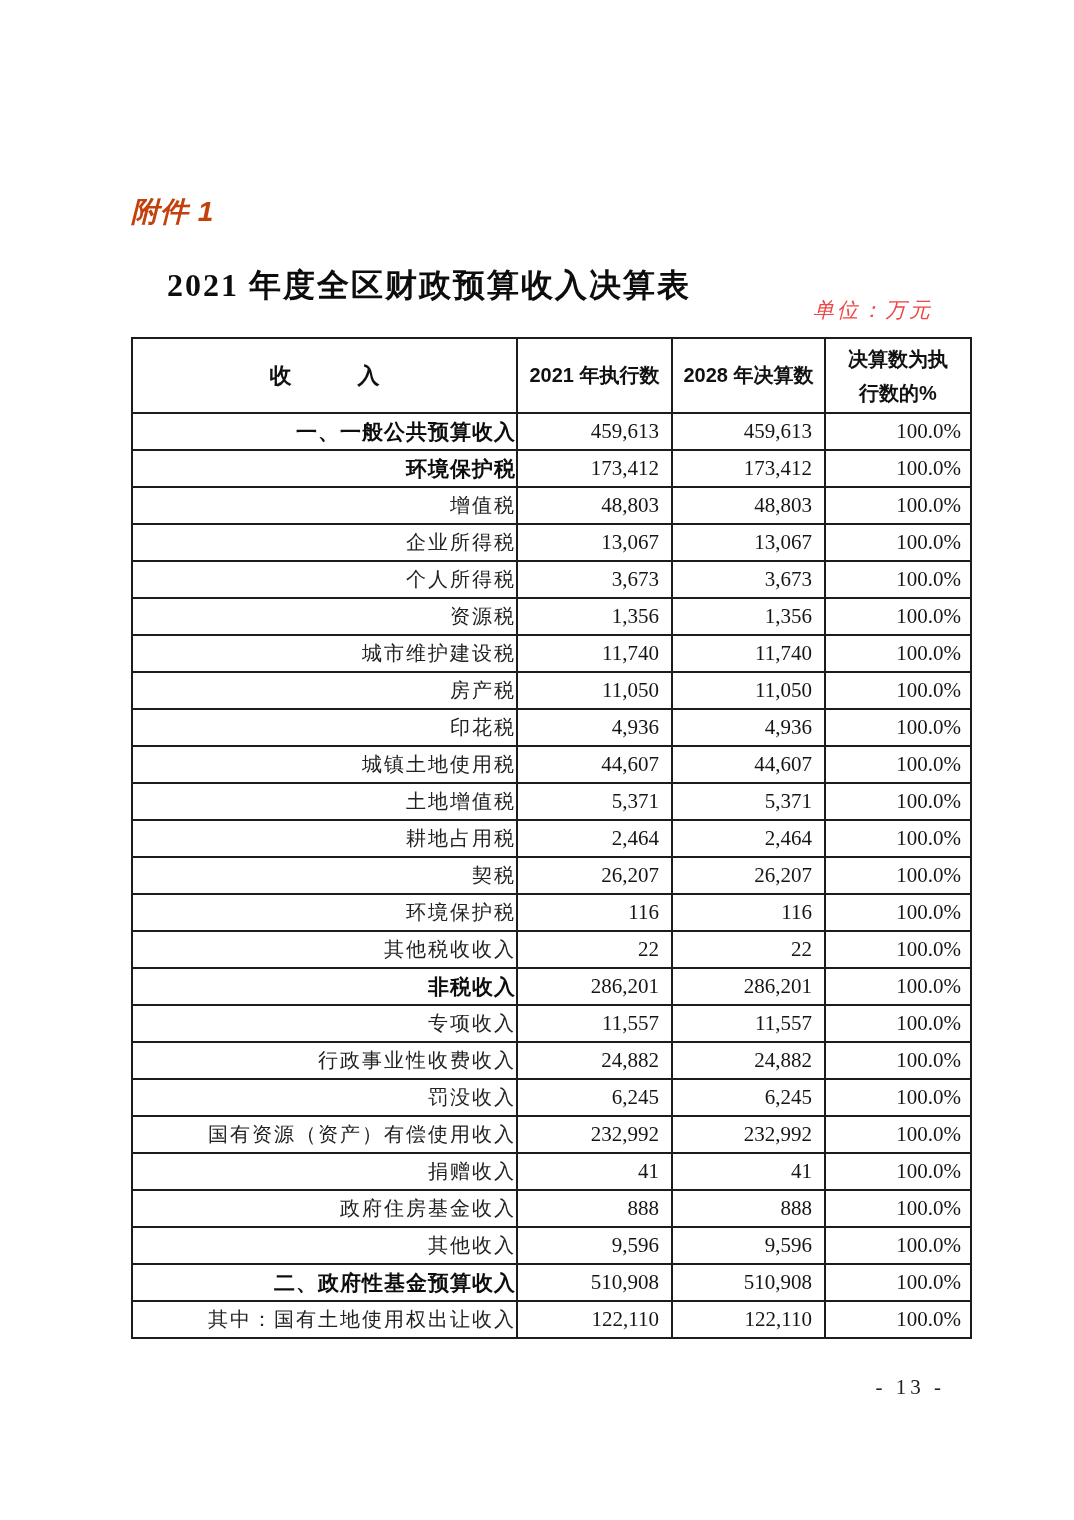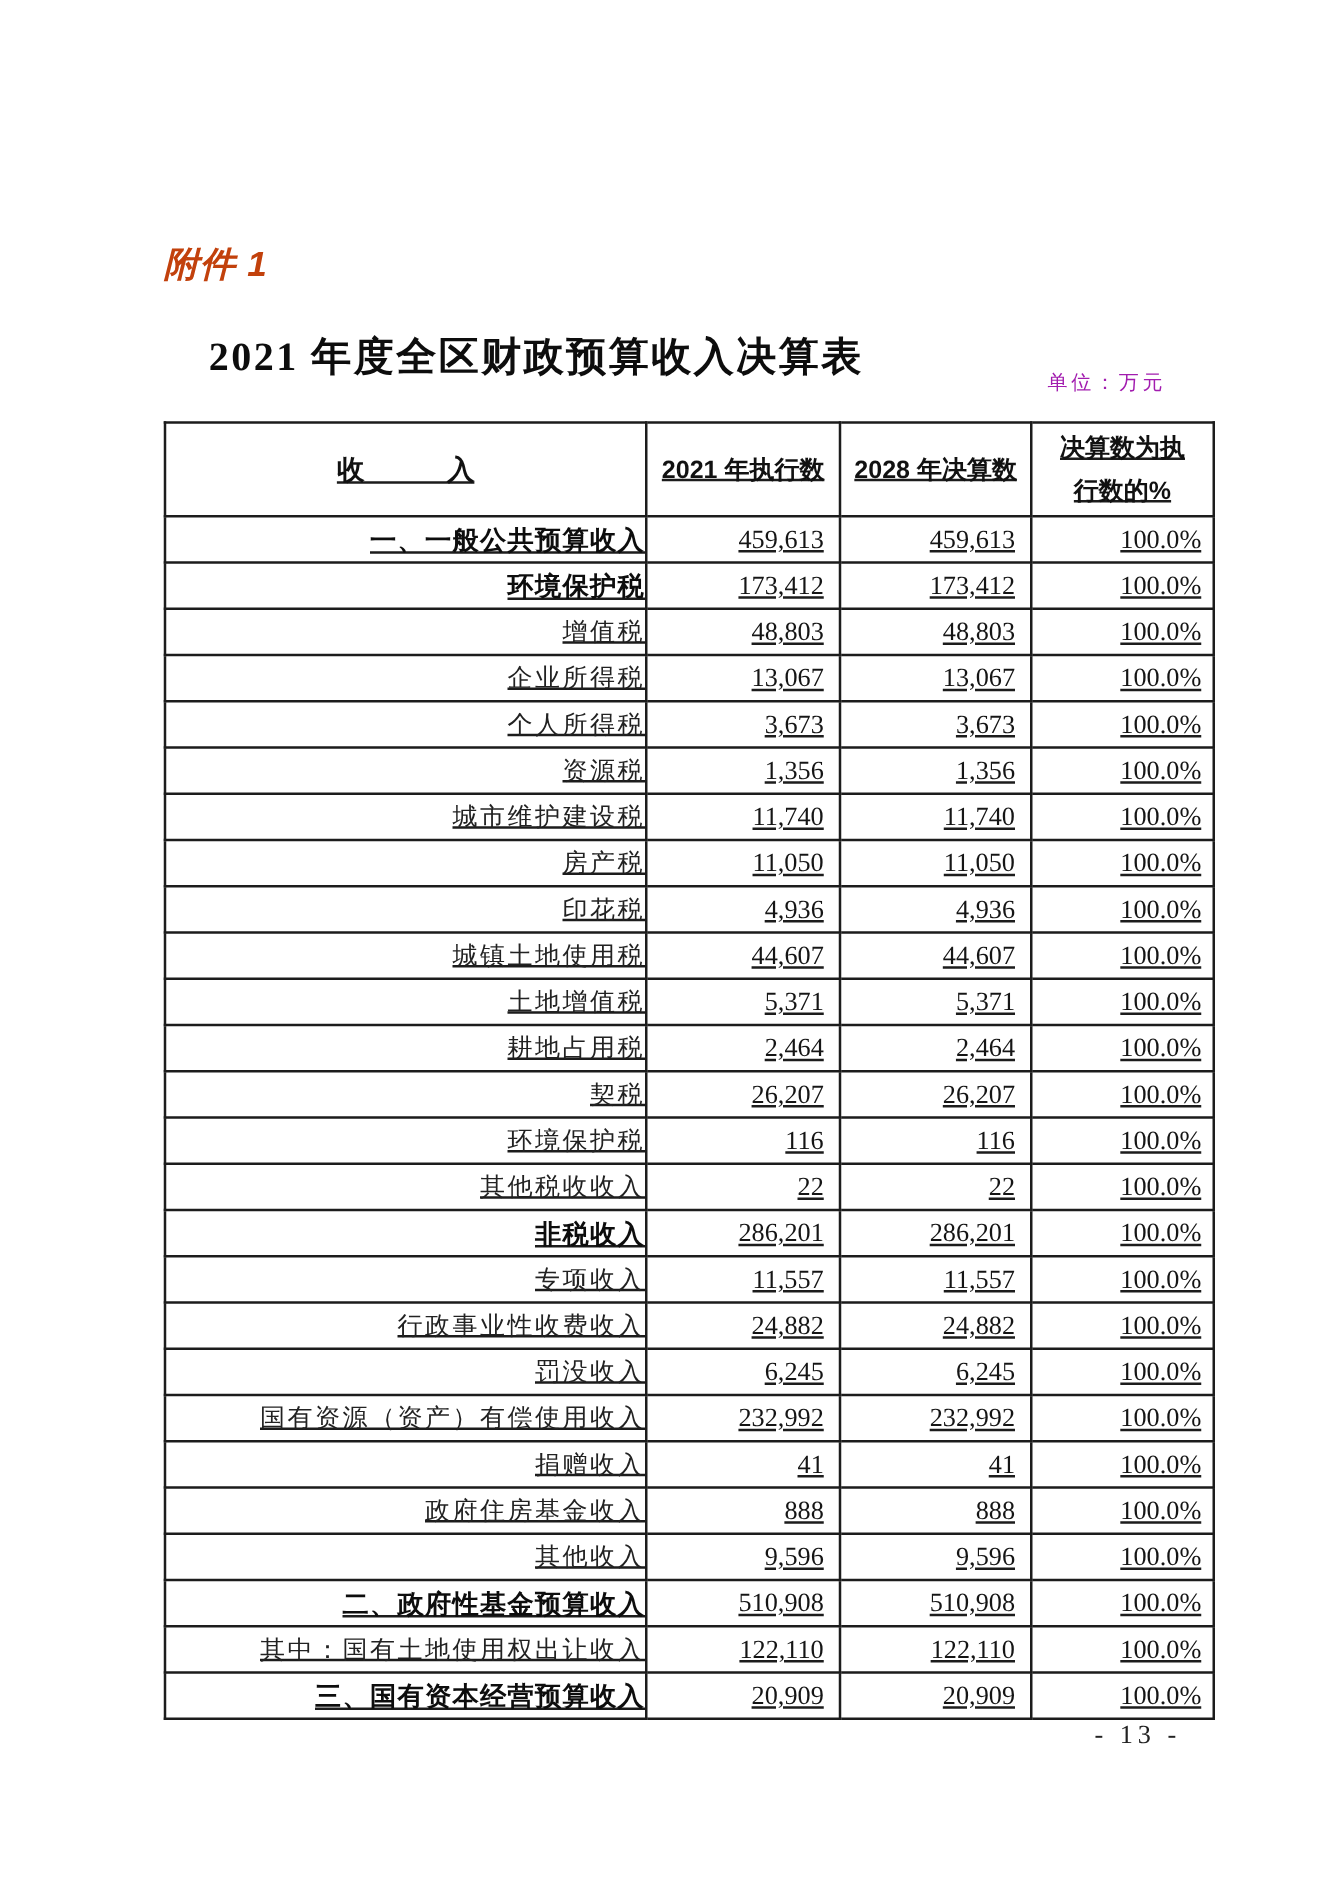--- a/index.html
+++ b/index.html
@@ -15,24 +15,24 @@
     font-weight:bold;font-size:28px;letter-spacing:1px;color:#c2410c;font-style:italic;
   }
   .doc-title{
     position:absolute;left:0;top:243px;width:858px;
     text-align:center;font-weight:bold;font-size:32px;
     letter-spacing:2px;color:#0d0d0d;
     font-family:"Liberation Serif","DejaVu Serif",serif;
   }
   .unit-note{
     position:absolute;top:296px;right:141px;
-    font-size:16px;letter-spacing:3px;color:#a21caf;
+    font-size:21px;letter-spacing:3px;color:#ef4444;font-style:italic;
   }
   .table-wrap{
-    position:absolute;left:131px;top:337px;width:693px;text-decoration:underline;
+    position:absolute;left:131px;top:337px;width:693px;
   }
   table{
     width:100%;border-collapse:collapse;table-layout:fixed;
   }
   th,td{
     border:2px solid #1c1c1c;
     padding:0;margin:0;
     overflow:hidden;
   }
   thead th{
@@ -235,23 +235,17 @@
           <td class="num">510,908</td>
           <td class="num">510,908</td>
           <td class="num pct">100.0%</td>
         </tr>
         <tr>
           <td class="lbl lvl2">其中：国有土地使用权出让收入</td>
           <td class="num">122,110</td>
           <td class="num">122,110</td>
           <td class="num pct">100.0%</td>
         </tr>
-        <tr>
-          <td class="lbl lvl0 bold">三、国有资本经营预算收入</td>
-          <td class="num">20,909</td>
-          <td class="num">20,909</td>
-          <td class="num pct">100.0%</td>
-        </tr>
       </tbody>
   </table>
 </div>
 
 <div class="page-number">- 13 -</div>
 
 </body></html>

